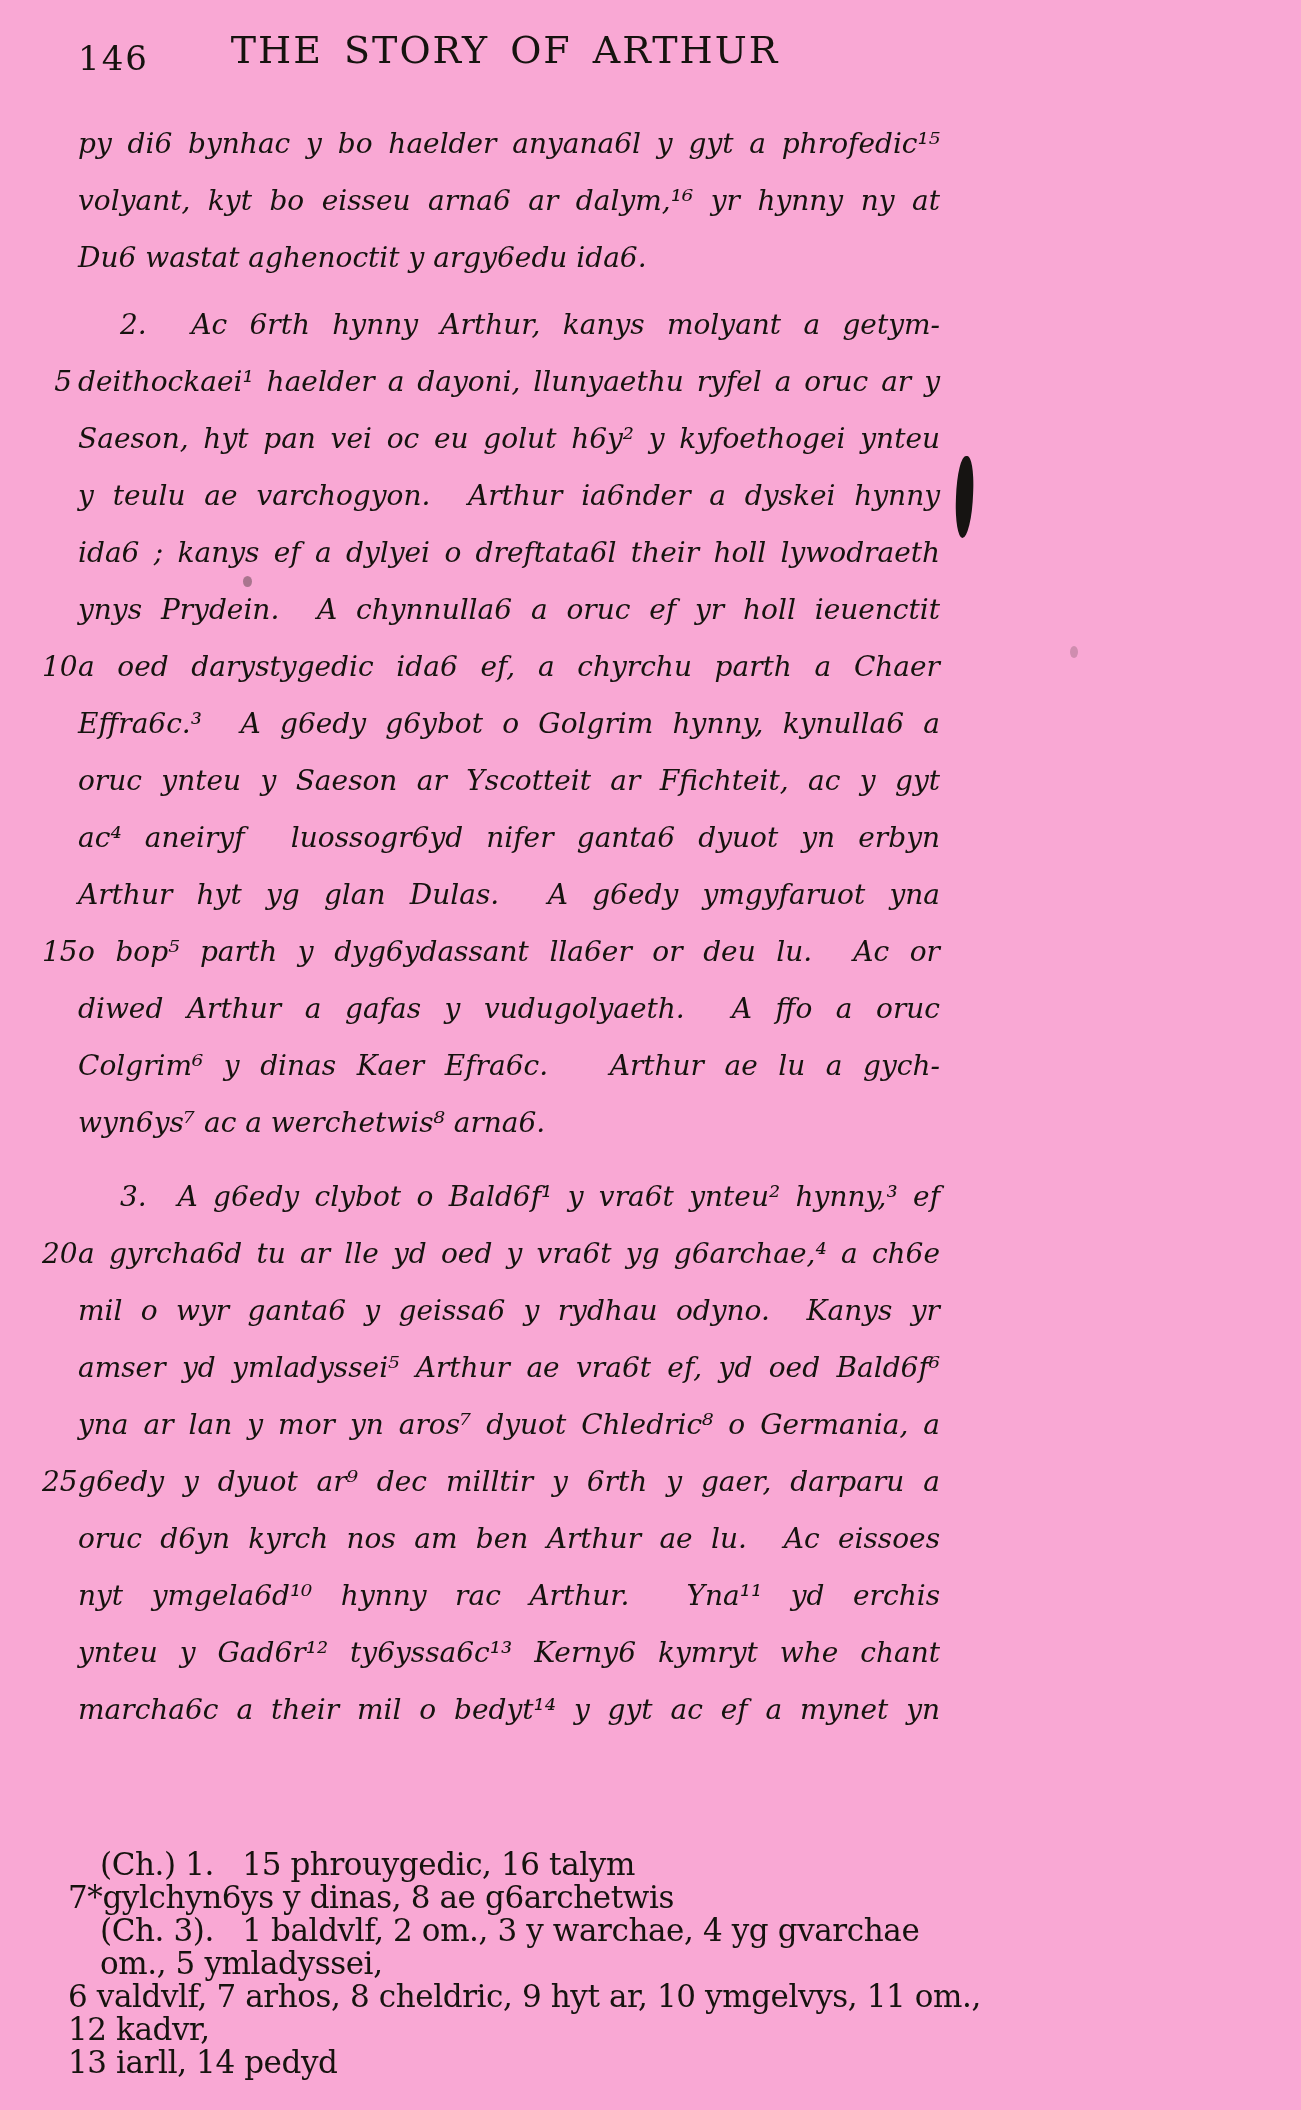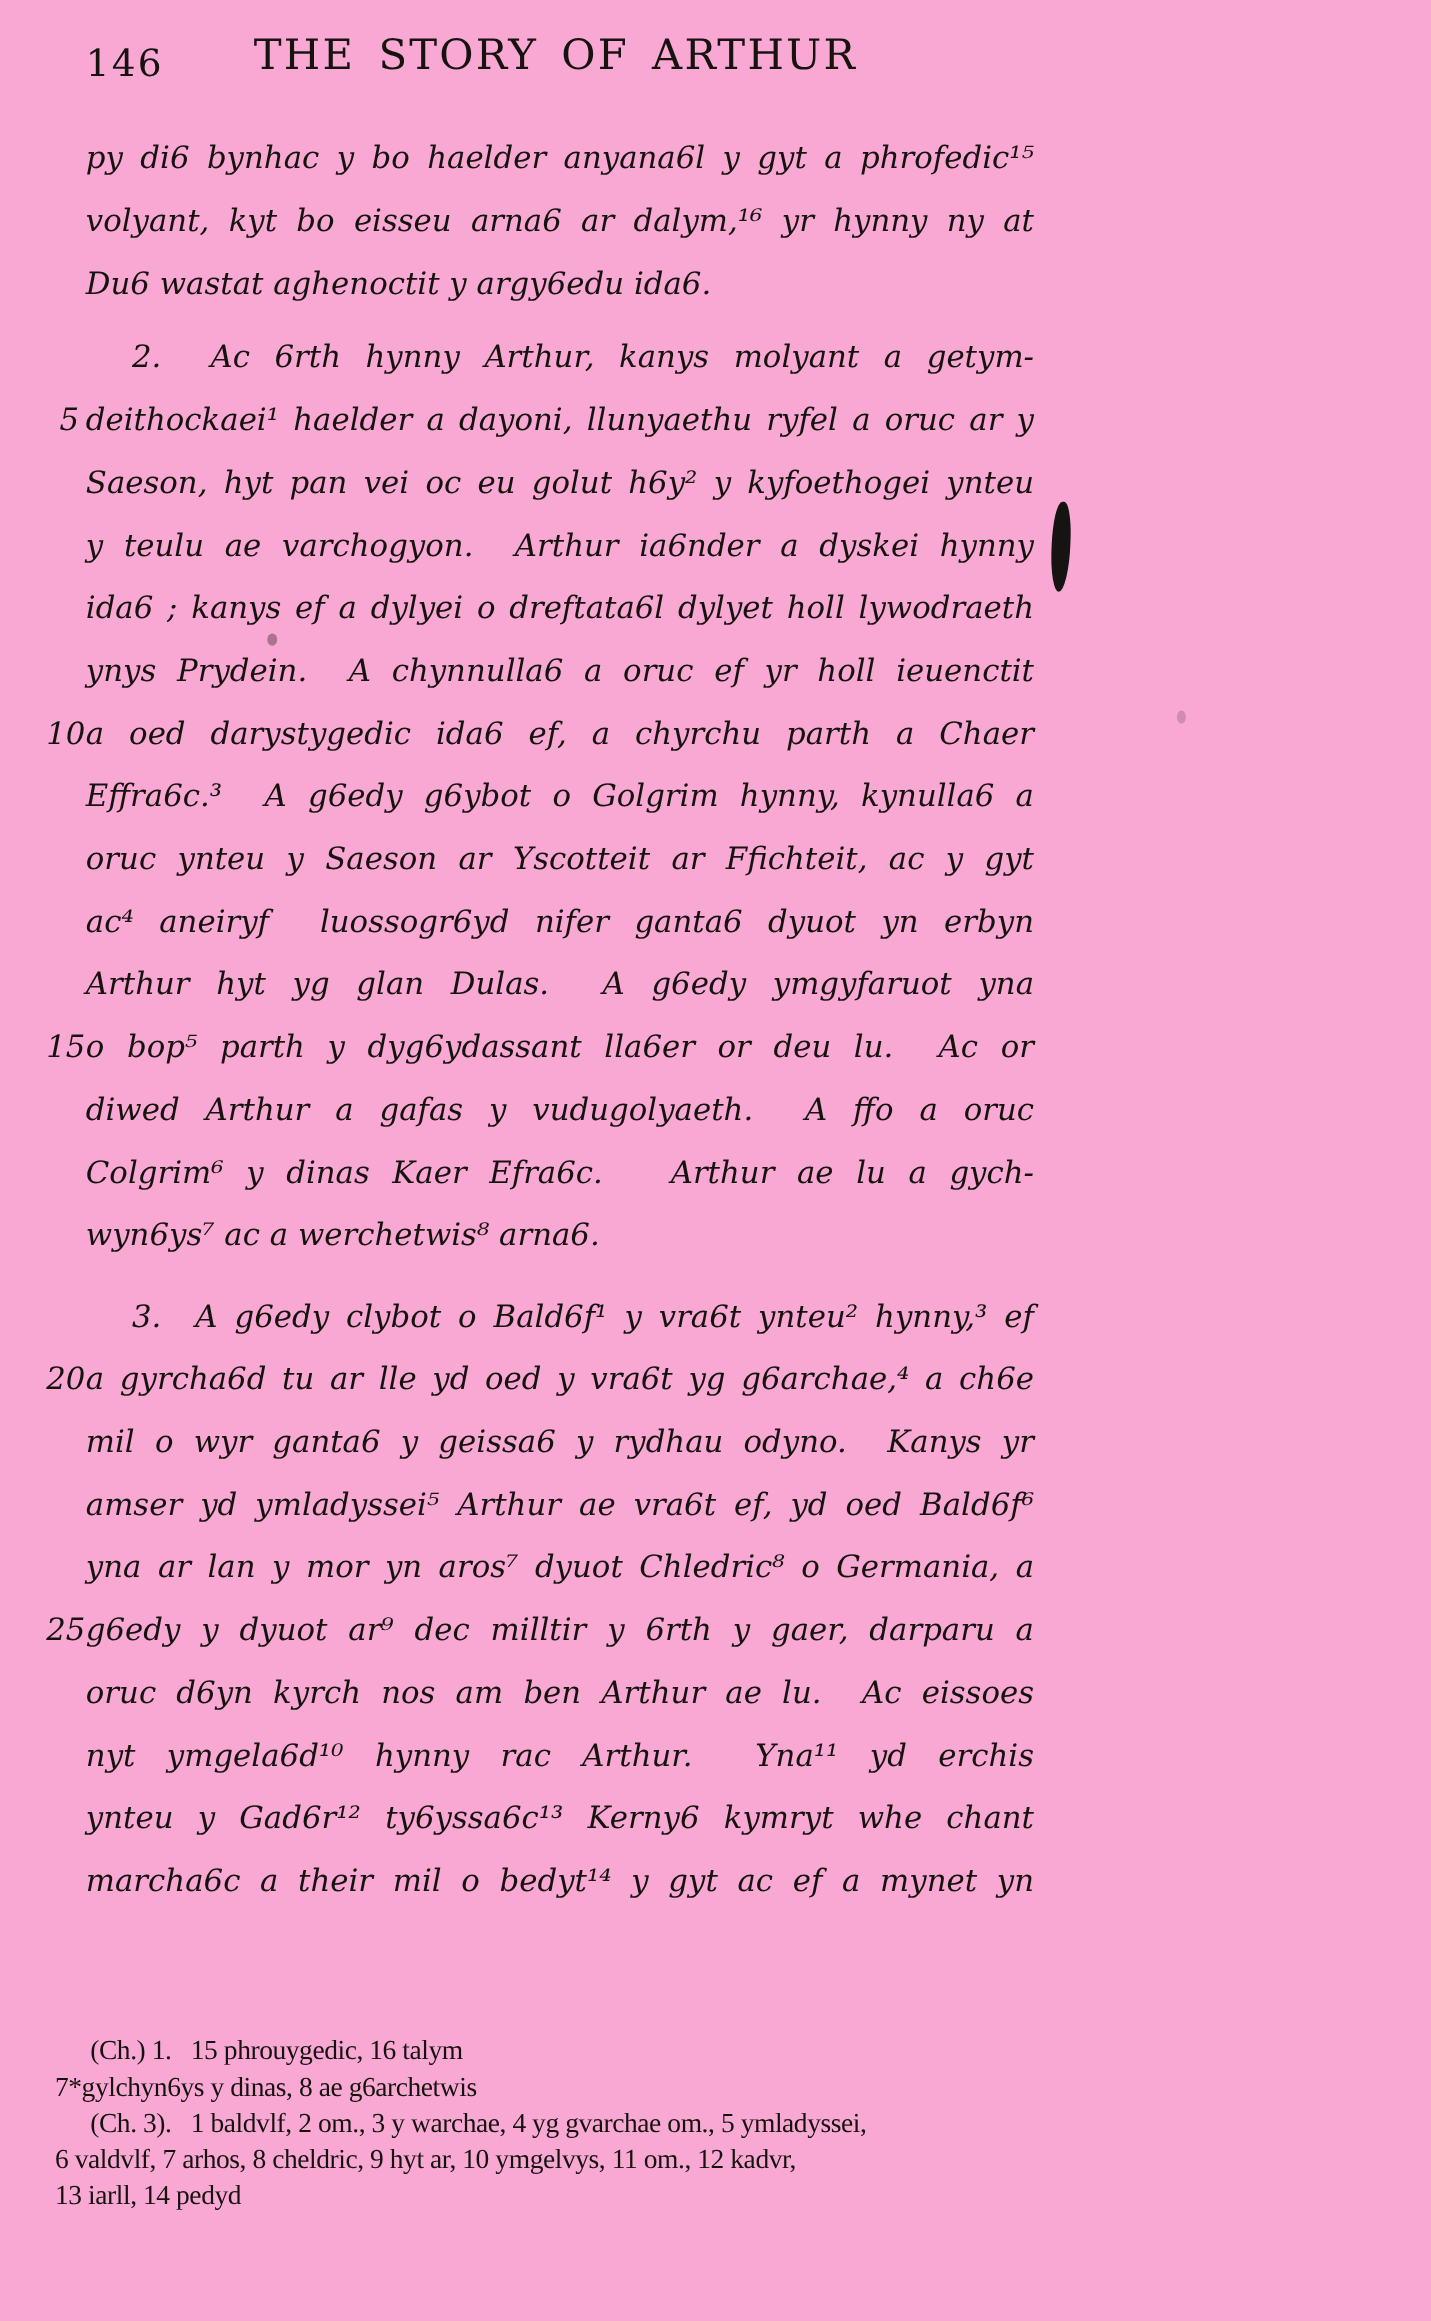--- a/index.html
+++ b/index.html
@@ -53,27 +53,26 @@
     width: 862px;
     white-space: pre-wrap;
   }
   .txt.fill {
     text-align: justify;
     text-align-last: justify;
   }
   .txt.indent { text-indent: 42px; }
   .footnote-block {
     position: absolute;
-    left: 50px;
+    left: 68px;
     top: 1848px;
     width: 920px;
-    font-size: 25px;
+    font-size: 31px;
     line-height: 33px;
     letter-spacing: -0.4px;
-    font-family: Liberation Serif, serif;
   }
   .fnline { white-space: pre-wrap; }
   .fnline.indent { padding-left: 32px; }
   .artifact-blob {
     position: absolute;
     left: 956px;
     top: 456px;
     width: 17px;
     height: 82px;
     background: #161412;
@@ -135,21 +134,21 @@
         <div class="line">
           <span class="num"></span>
           <span class="txt fill">Saeson, hyt pan vei oc eu golut h6y² y kyfoethogei ynteu</span>
         </div>
         <div class="line">
           <span class="num"></span>
           <span class="txt fill">y teulu ae varchogyon.  Arthur ia6nder a dyskei hynny</span>
         </div>
         <div class="line">
           <span class="num"></span>
-          <span class="txt fill">ida6 ; kanys ef a dylyei o dreftata6l dylyet holl lywodraeth</span>
+          <span class="txt fill">ida6 ; kanys ef a dylyei o dreftata6l their holl lywodraeth</span>
         </div>
         <div class="line">
           <span class="num"></span>
           <span class="txt fill">ynys Prydein.  A chynnulla6 a oruc ef yr holl ieuenctit</span>
         </div>
         <div class="line">
           <span class="num">10</span>
           <span class="txt fill">a oed darystygedic ida6 ef, a chyrchu parth a Chaer</span>
         </div>
         <div class="line">

